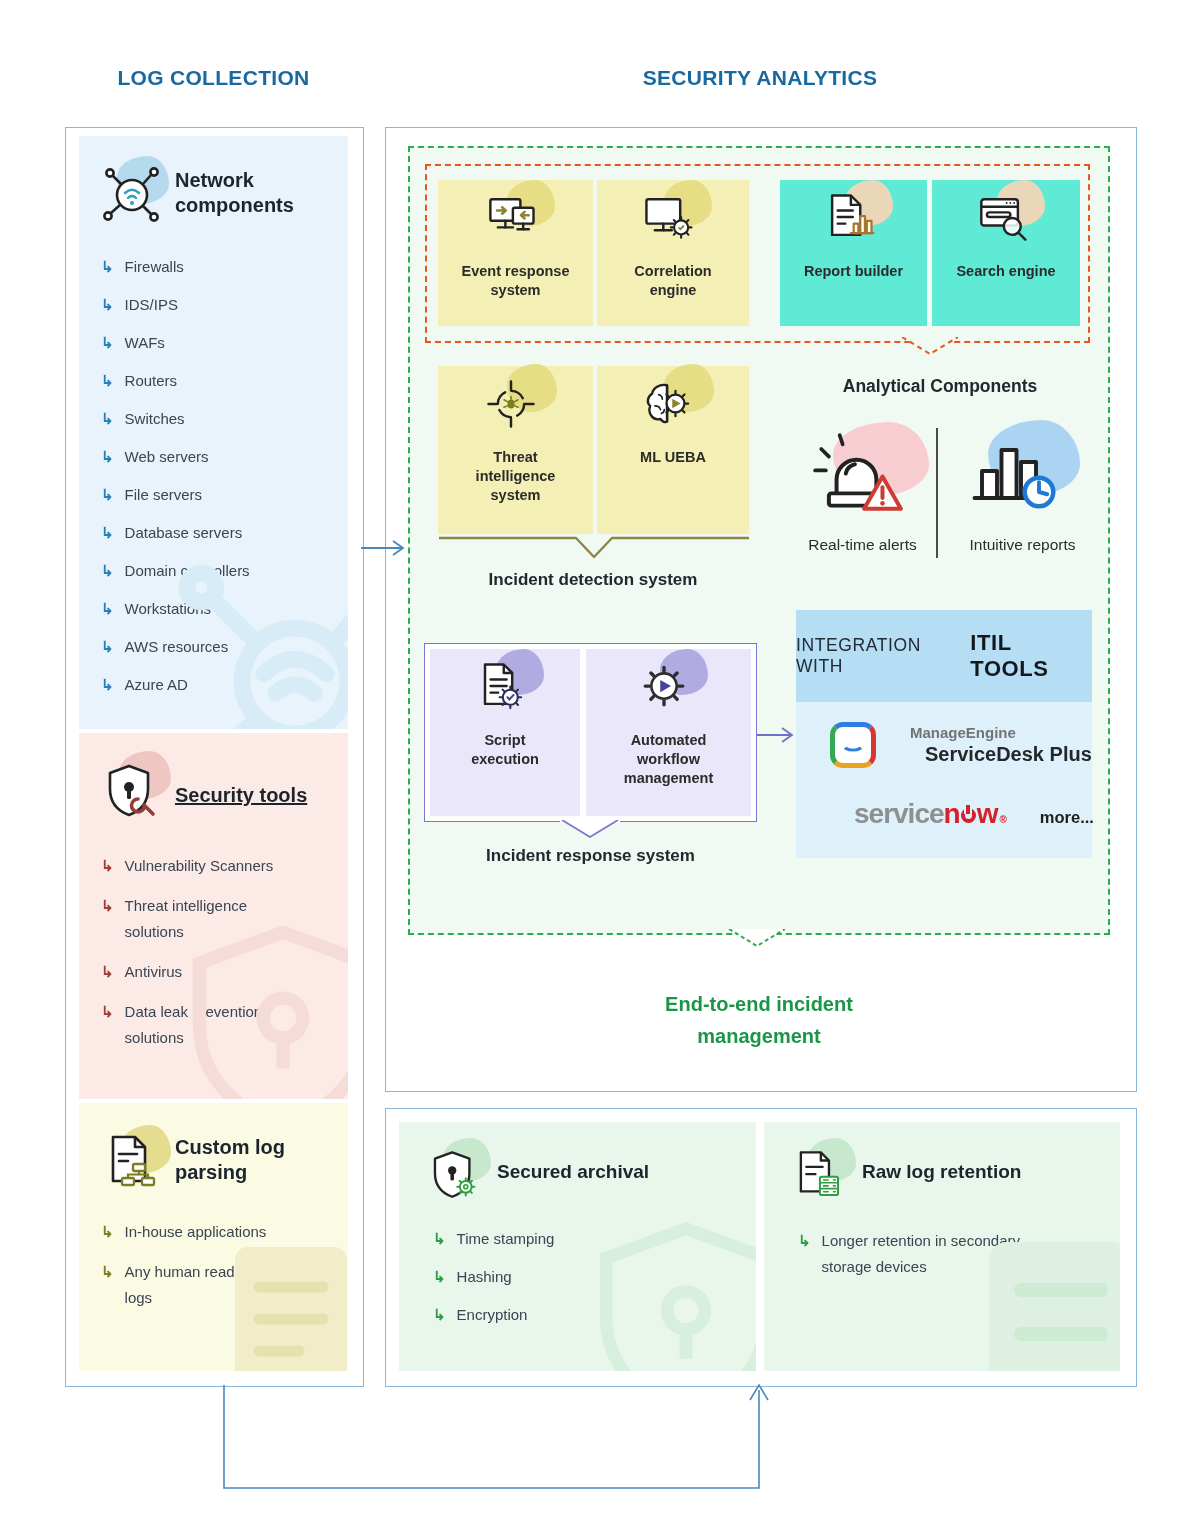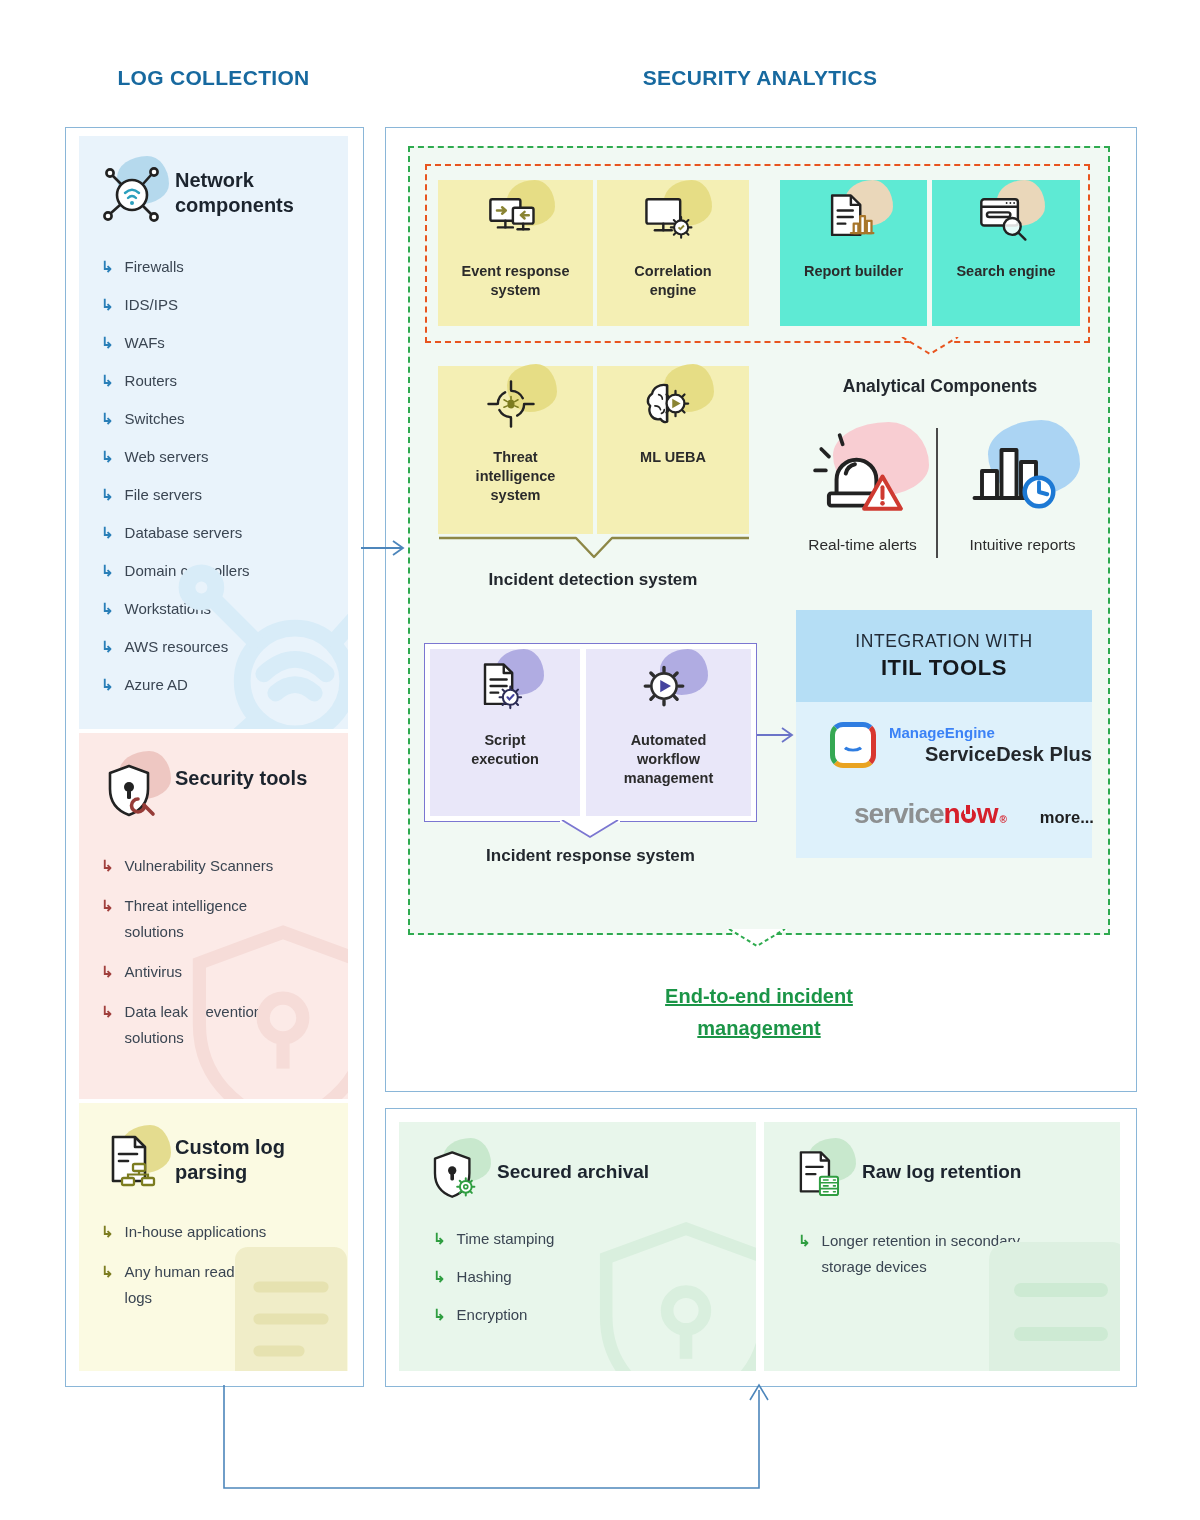--- a/index.html
+++ b/index.html
@@ -30,31 +30,31 @@
   .card .lbl{font-size:14.5px;line-height:19px;font-weight:700;color:#2b2b2b;text-align:center;margin-top:8px;}
   .icwrap{position:relative;width:74px;height:74px;}
   .icwrap svg{position:relative;z-index:1;margin:8px 0 0 2px;}
   .dash-green{position:absolute;border:2px dashed #2eaa4f;background:#f1f9f3;}
   .dash-red{position:absolute;border:2px dashed #e8551f;}
   .seclabel{position:absolute;text-align:center;font-weight:700;color:#23282e;font-size:17px;}
   .ac-title{position:absolute;text-align:center;font-weight:700;color:#23282e;font-size:17.5px;}
   .ac-lbl{position:absolute;text-align:center;font-size:15.5px;color:#2c2c2c;}
   .pcontainer{position:absolute;border:1.6px solid #7b76d1;background:#fff;display:flex;gap:6px;padding:5px;box-sizing:border-box;}
   .pcontainer .card{position:relative;}
-  .itil-head{position:absolute;background:#b5def5;display:flex;flex-direction:column;align-items:center;justify-content:center;gap:3px;}
+  .itil-head{position:absolute;background:#b5def5;display:flex;align-items:center;justify-content:center;gap:3px;}
   .itil-l1{font-size:17.5px;font-weight:500;letter-spacing:.6px;color:#222b36;}
   .itil-l2{font-size:22px;font-weight:800;letter-spacing:.6px;color:#14181d;}
   .itil-body{position:absolute;background:#def1fb;}
   .me-row{position:absolute;display:flex;align-items:center;gap:13px;}
   .me-badge{width:46px;height:46px;box-sizing:border-box;border-radius:13px;border:5px solid;
             border-top-color:#2f7de1;border-right-color:#d8372f;border-bottom-color:#e9a321;border-left-color:#35a853;
             background:#fff;position:relative;}
   .me-smile{position:absolute;left:50%;top:50%;width:18px;height:12px;transform:translate(-50%,-62%);
             border:3px solid transparent;border-bottom-color:#2f7de1;border-radius:50%;}
-  .me-brand{font-size:15px;font-weight:700;color:#3b82f6;line-height:18px;}
+  .me-brand{font-size:15px;font-weight:700;color:#737373;line-height:18px;margin-left:21px;}
   .me-prod{font-size:20px;font-weight:800;color:#23272b;line-height:24px;margin-left:36px;}
   .sn-row{position:absolute;display:flex;align-items:baseline;gap:34px;}
   .sn-word{font-size:28px;font-weight:800;letter-spacing:-1px;line-height:40px;margin-left:24px;}
   .sn-service{color:#8d9091;} .sn-now{color:#d6202b;}
   .sn-o{display:inline-block;width:15px;height:15px;box-sizing:border-box;border:4.5px solid #d6202b;border-radius:50%;position:relative;margin:0 1px;}
   .sn-tick{position:absolute;left:50%;top:-7px;width:4px;height:9px;background:#d6202b;transform:translateX(-50%);
            border-left:2px solid #def1fb;border-right:2px solid #def1fb;}
   .sn-reg{font-size:10px;color:#d6202b;font-weight:700;margin-left:2px;}
   .more{font-size:16.5px;font-weight:700;color:#1e1e1e;}
   .e2e{position:absolute;text-align:center;font-size:20px;font-weight:700;color:#1b9547;line-height:32px;}
@@ -175,21 +175,21 @@
         <svg width="64" height="64" viewBox="0 0 64 64">
           <path d="M30,7 L49,14 V30 C49,44 41,52 30,56 C19,52 11,44 11,30 V14 Z" fill="#fff" stroke="#222" stroke-width="2.6" stroke-linejoin="round"></path>
           <circle cx="30" cy="28" r="5" fill="#222"></circle>
             <rect x="28" y="31" width="4" height="9" rx="1.5" fill="#222"></rect>
           <g stroke="#963c38" fill="none" stroke-width="3.6" stroke-linecap="round">
             <path d="M39,40 a6.5,6.5 0 1 0 6.5,6.5"></path>
             <line x1="45" y1="46" x2="54" y2="55"></line>
           </g>
         </svg>
       </div>
-      <div class="sec-ttl" style="margin-top:7px;">Security tools</div>
+      <div class="sec-ttl" style="margin-top:24px;text-decoration:underline;">Security tools</div>
     </div>
     <ul class="lst loose">
       <li>
           <span class="blt blt-red">↳</span>
           <span style="max-width:150px;">Vulnerability Scanners</span>
         </li>
       <li>
           <span class="blt blt-red">↳</span>
           <span style="max-width:165px;">Threat intelligence solutions</span>
         </li>
@@ -490,21 +490,21 @@
   <div class="sn-row" style="left:830px;top:794px;">
     <div class="sn-word"><span class="sn-service">service</span><span class="sn-now"><span>n</span><span class="sn-o"><span class="sn-tick"></span></span><span>w</span></span><span class="sn-reg">®</span></div>
     <div class="more">more...</div>
   </div>
 
   <svg class="abs" style="left:727px;top:929px;" width="60" height="22">
     <rect x="0" y="0" width="60" height="3" fill="#fff"></rect>
     <path d="M2,0 L30,17 L58,0" fill="#fff" stroke="#2eaa4f" stroke-width="2" stroke-dasharray="4 3"></path>
   </svg>
   <div class="e2e" style="left:408px;top:980px;width:702px;">
-    <span style="display:block;width:240px;margin:0 auto;text-decoration:underline;">End-to-end incident management</span>
+    <span style="display:block;width:240px;margin:8px auto;">End-to-end incident management</span>
   </div>
 
   <div class="panel" style="left:385px;top:1108px;width:750px;height:277px;"></div>
 
   <div class="sec sec-green" style="left:399px;top:1122px;width:357px;height:249px;">
     <svg class="wm" style="right:-35px;bottom:-55px;" width="210" height="210" viewBox="0 0 100 100">
       <g fill="none" stroke="#d9efde" stroke-width="6">
         <path d="M50,6 L88,20 V48 C88,72 72,86 50,95 C28,86 12,72 12,48 V20 Z"></path>
         <circle cx="50" cy="45" r="9"></circle>
           <line x1="50" y1="54" x2="50" y2="68"></line>

